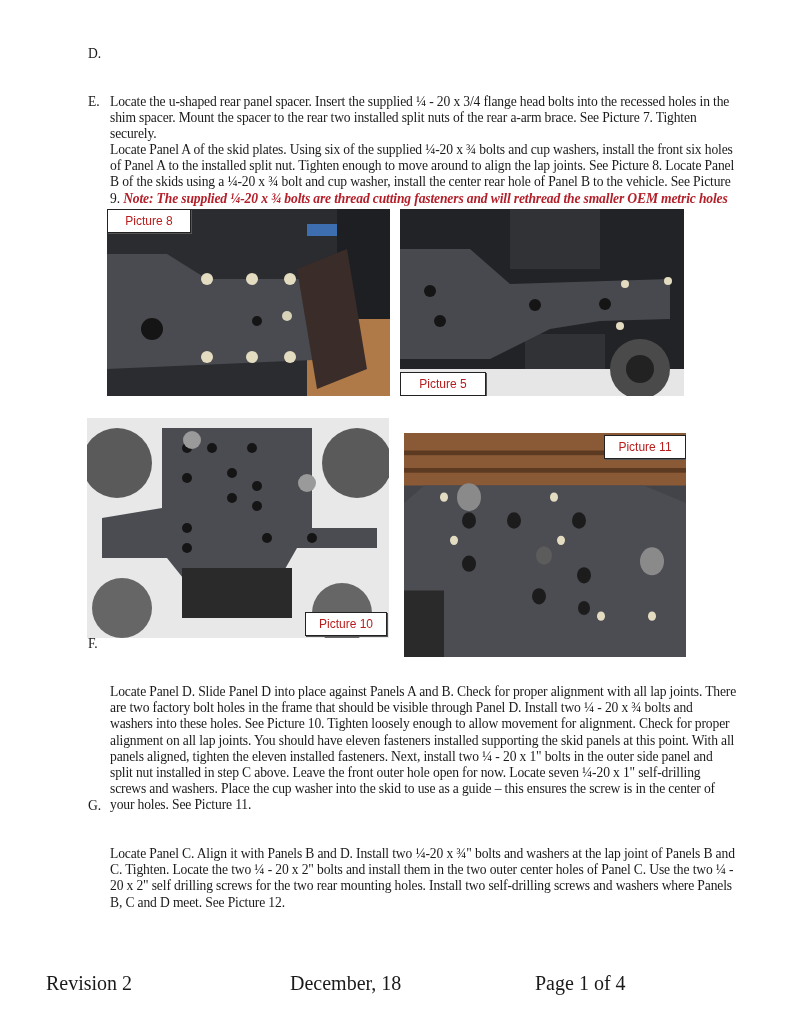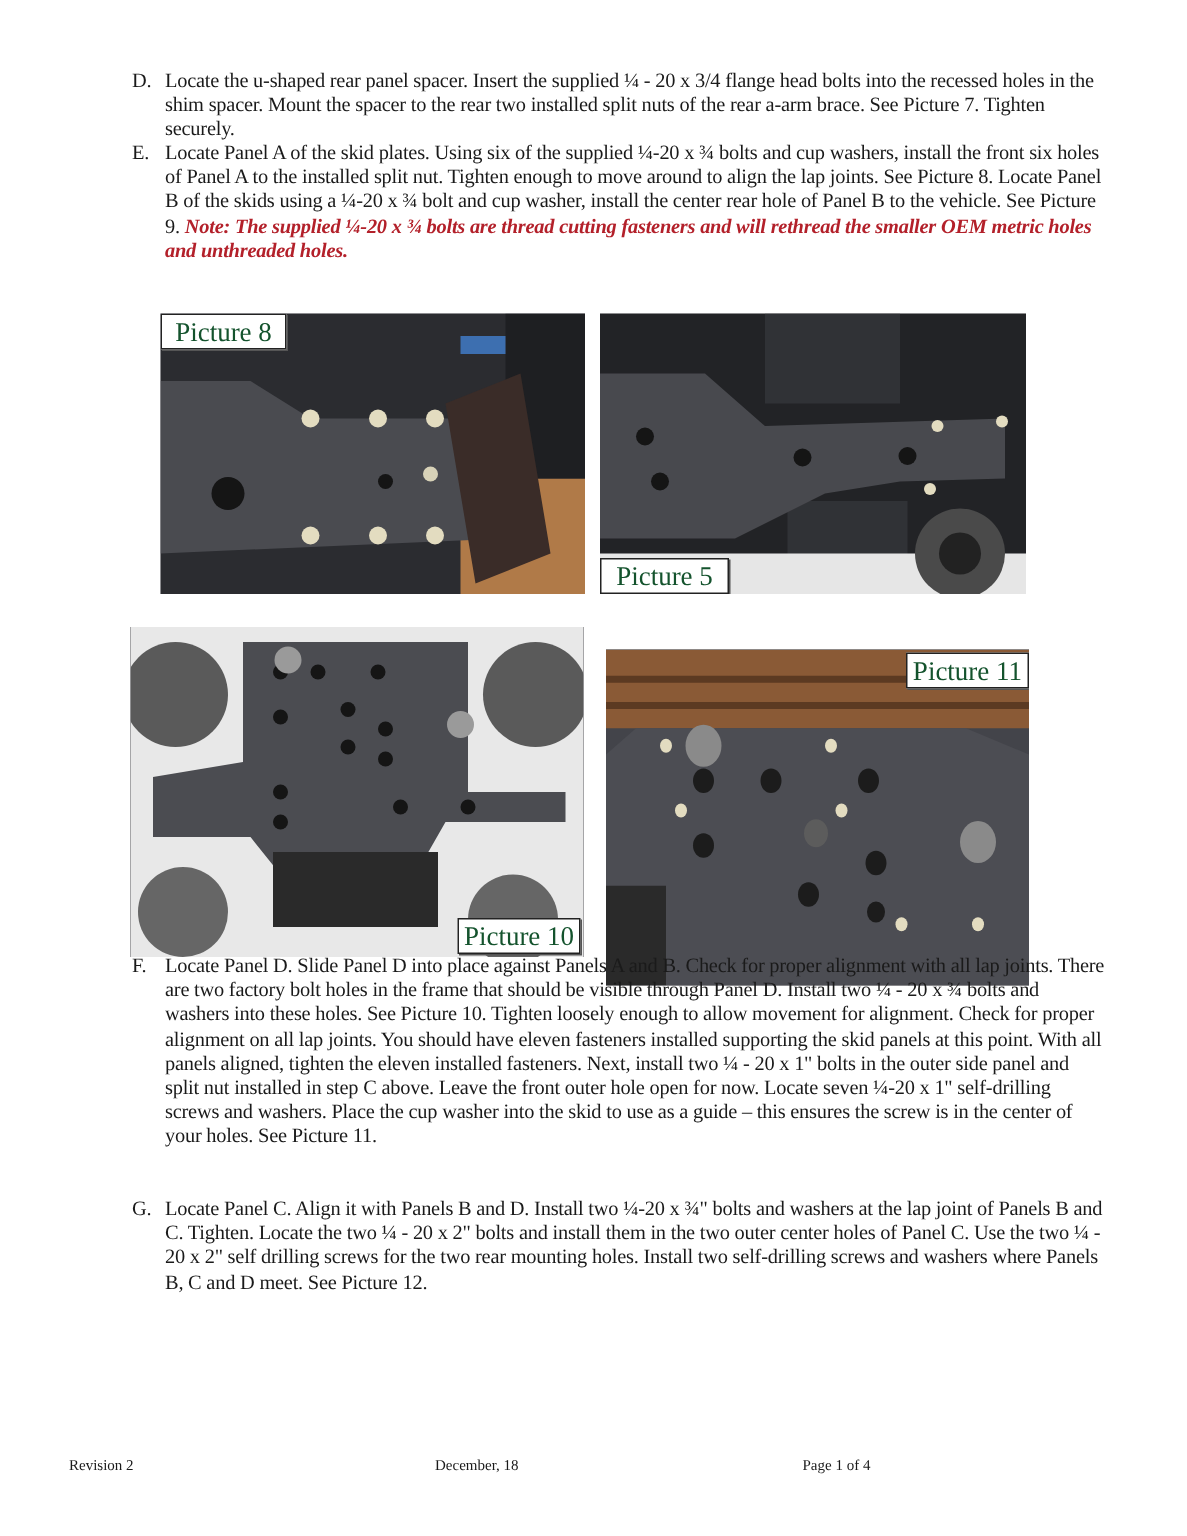--- a/index.html
+++ b/index.html
@@ -3,40 +3,40 @@
 <meta charset="utf-8">
 <style>
   html, body { margin: 0; padding: 0; background: #ffffff; }
   body { width: 791px; height: 1024px; position: relative; overflow: hidden;
          font-family: "Liberation Serif", "DejaVu Serif", serif; color: #1a1a1a; }
   .page { position: absolute; left: 0; top: 0; width: 791px; height: 1024px; background: #fff; }
 
   .step { position: absolute; left: 88px; width: 650px; font-size: 13.6px; line-height: 16.2px;
           letter-spacing: -0.15px; }
   .step .letter { position: absolute; left: 0; top: 0; }
-  .step .body { margin-left: 22px; }
+  .step .body { margin-left: 22px; margin-top: 48px; }
   .note { color: #b3202a; font-weight: bold; font-style: italic; }
 
   #step-d { top: 46px; }
   #step-e { top: 94px; }
   #step-f { top: 636px; }
   #step-g { top: 798px; }
 
   .photo { position: absolute; overflow: hidden; background: #3a3b3f; }
   .photo svg { position: absolute; left: 0; top: 0; width: 100%; height: 100%; }
-  .caption { position: absolute; background: #fff; border: 1px solid #222; font-size: 18px;
-             font-family: Liberation Serif, serif; color: #14532d; text-align: center;
+  .caption { position: absolute; background: #fff; border: 1px solid #222; font-size: 12px;
+             font-family: Liberation Sans, sans-serif; color: #b91c1c; text-align: center;
              line-height: 22px; height: 22px; box-shadow: 1px 1px 0 #555; }
 
   #pic8  { left: 107px; top: 209px; width: 283px; height: 187px; }
   #pic9  { left: 400px; top: 209px; width: 284px; height: 187px; }
   #pic10 { left: 87px;  top: 405px; width: 302px; height: 220px; margin-top: 13px; }
   #pic11 { left: 404px; top: 433px; width: 282px; height: 224px; }
 
-  .footer { position: absolute; top: 972px; font-size: 10px; }
+  .footer { position: absolute; top: 972px; font-size: 20px; }
   #footer-rev  { left: 46px; }
   #footer-date { left: 290px; }
   #footer-page { left: 535px; }
 </style>
 </head>
 <body>
 
 <div class="page">
 
   <div class="step" id="step-d">

